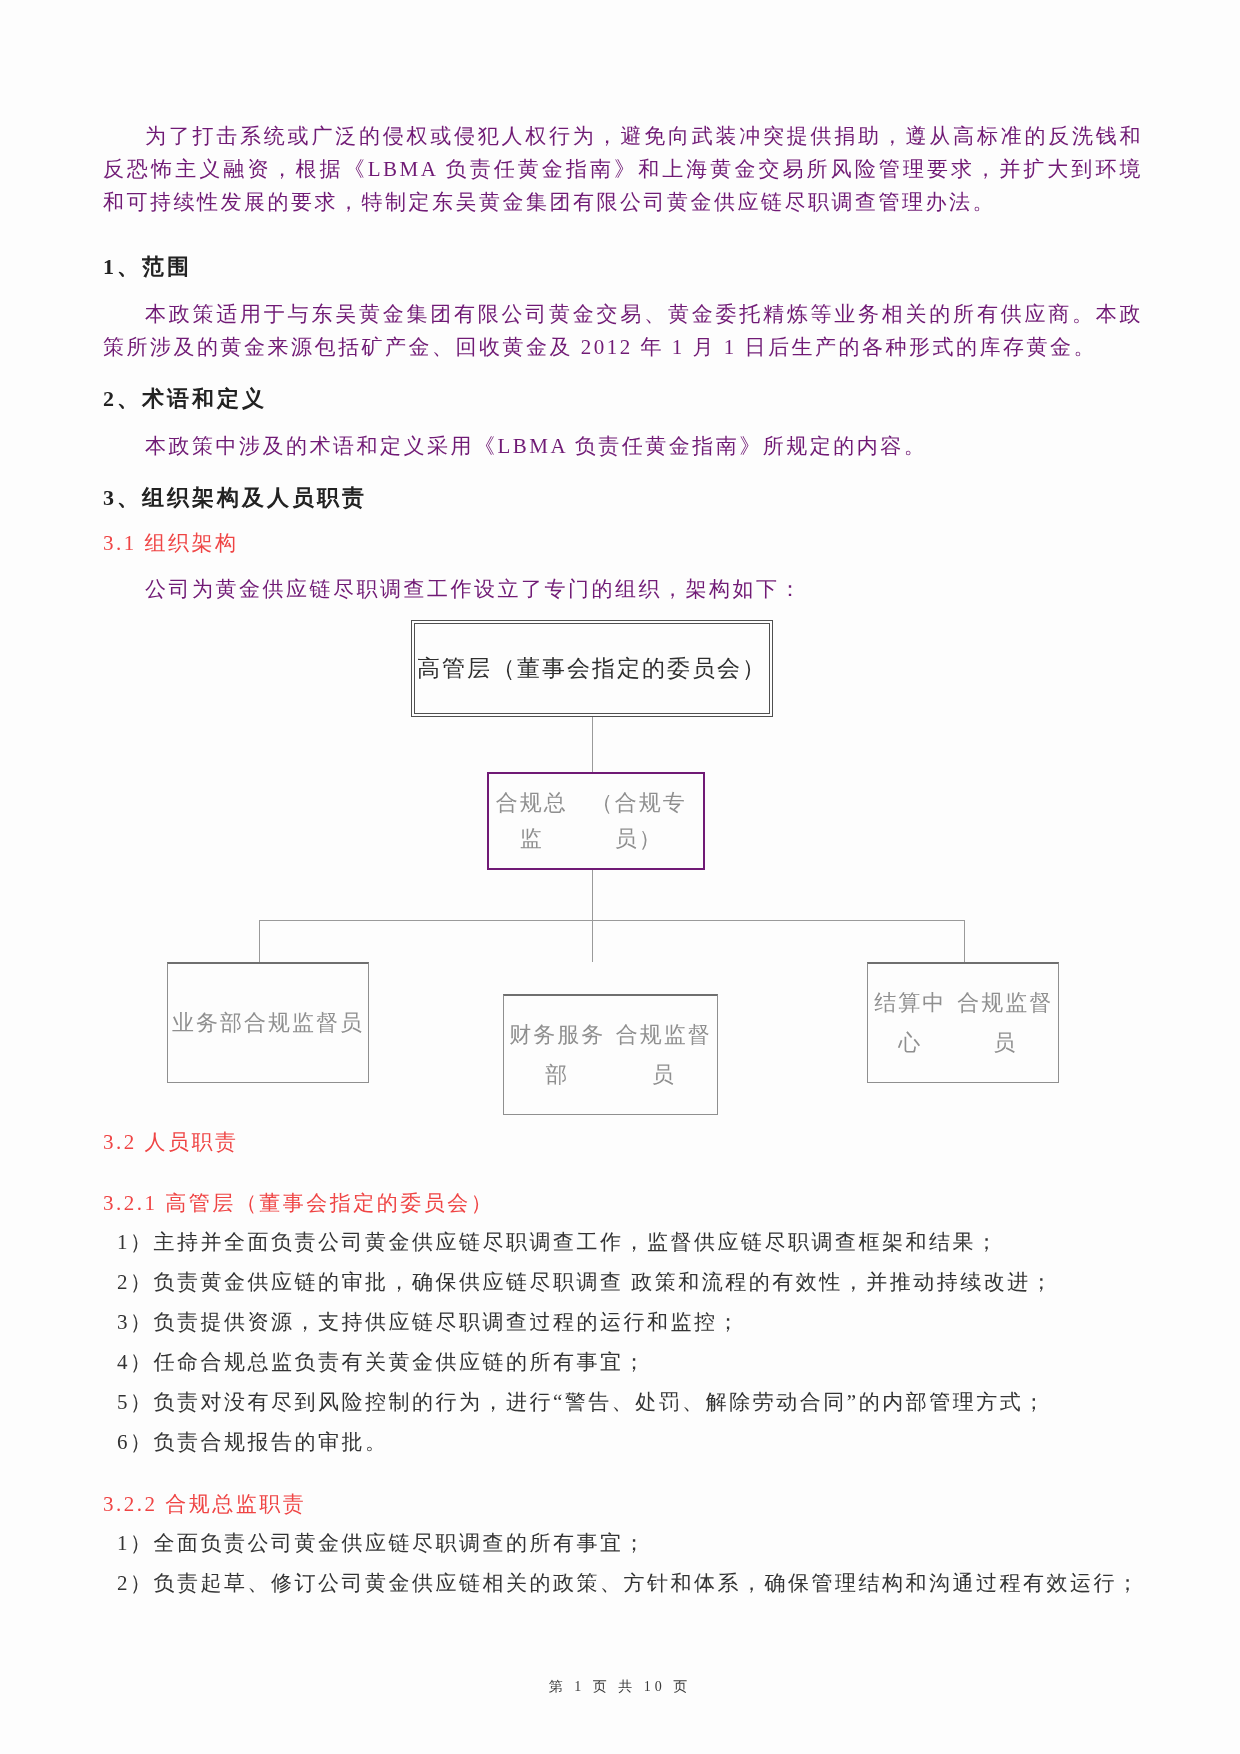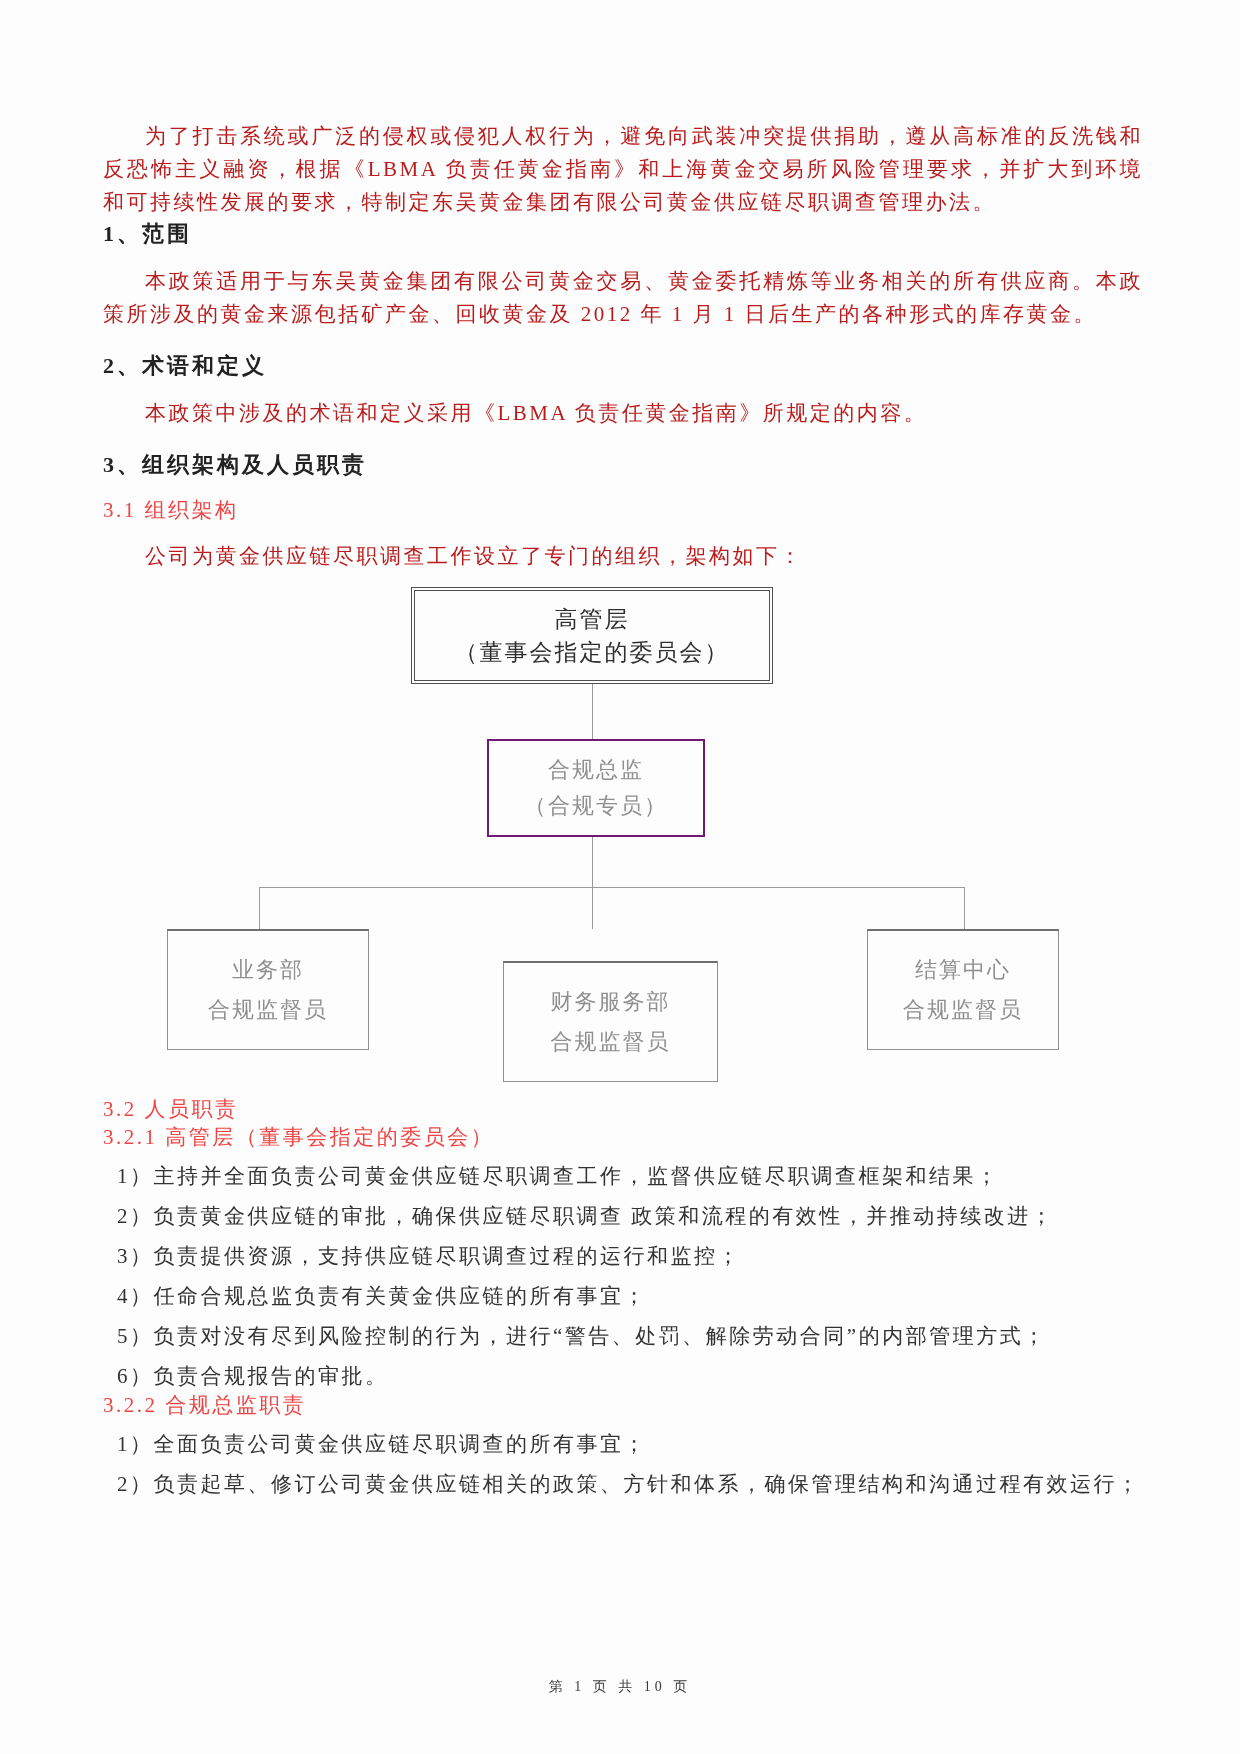--- a/index.html
+++ b/index.html
@@ -18,38 +18,38 @@
     left: 103px;
     top: 120px;
     width: 1040px;
   }
   .para {
     font-size: 21px;
     line-height: 33px;
     letter-spacing: 2.5px;
     text-align: justify;
     margin: 0;
-    color: #b91c1c;
+    color: #701a75;
   }
   .indent { text-indent: 2em; }
   .h-num {
     font-size: 22px;
     font-weight: 700;
     letter-spacing: 3px;
     margin: 0;
     color: #222;
   }
   .h-sub {
     font-size: 21px;
     font-weight: 400;
     letter-spacing: 2.5px;
     margin: 0;
     color: #ef4444;
   }
-  .mt18 { margin-top: 0; }
+  .mt18 { margin-top: 33px; }
   .mt20 { margin-top: 20px; }
   .mt16 { margin-top: 16px; }
   .list-item {
     font-size: 21px;
     line-height: 30px;
     letter-spacing: 2.5px;
     text-align: justify;
     padding-left: 14px;
     margin-top: 10px;
     color: #333;
@@ -57,21 +57,21 @@
   
   .org-chart {
     position: relative;
     height: 452px;
     margin-top: 14px;
   }
   .org-box {
     position: absolute;
     background: #fdfdfd;
     display: flex;
-    flex-direction: column;
+    flex-direction: row;
     justify-content: center;
     align-items: center;
     text-align: center;
     box-sizing: border-box;
   }
   .org-line { display: block; }
   .box-top {
     left: 308px; top: 0; width: 362px; height: 97px;
     border: 4px double #4f4f4f;
     color: #2f2f2f;

